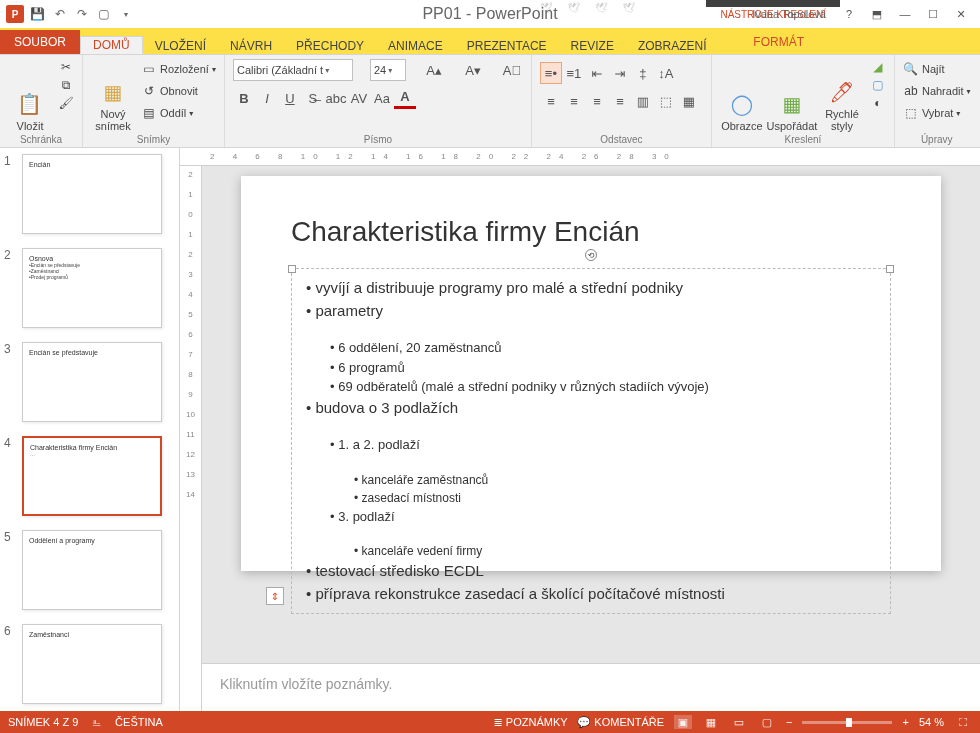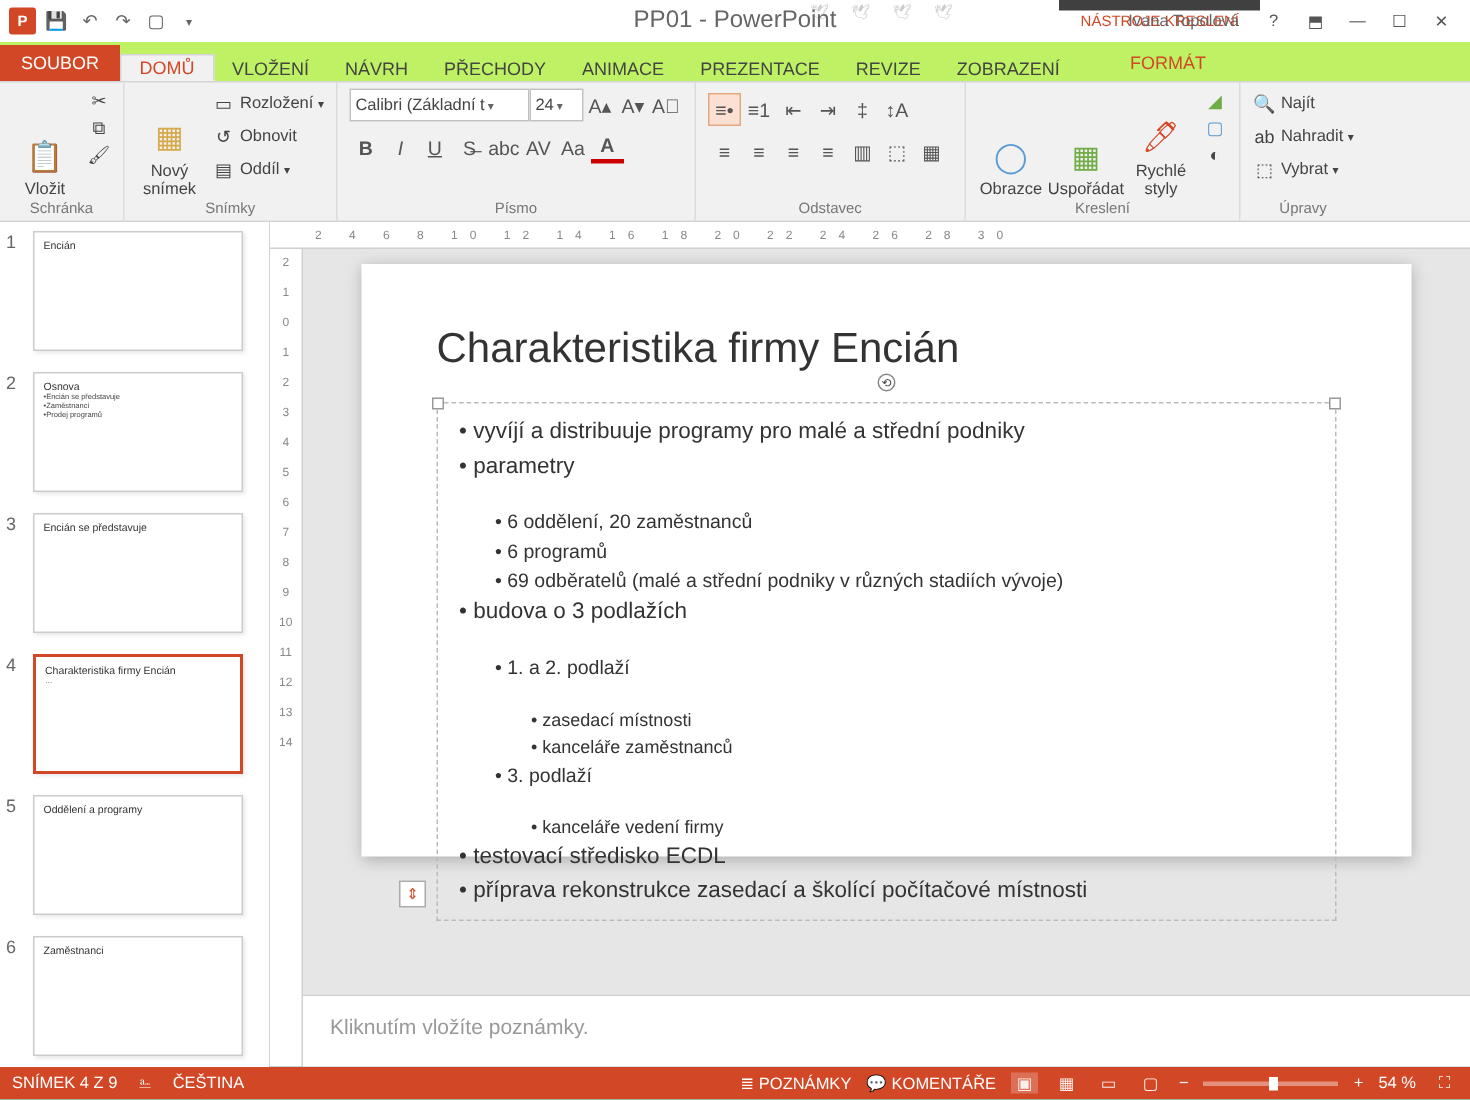--- a/index.html
+++ b/index.html
@@ -10,38 +10,38 @@
 .qat { display: flex; align-items: center; gap: 6px; padding-left: 6px; height: 100%; }
 .qat .icn { width: 16px; height: 16px; display: inline-flex; align-items: center; justify-content: center; font-size: 12px; color: #666; }
 .pp-logo { width: 18px; height: 18px; background: #d24726; color: #fff; font-size: 10px; font-weight: bold; display: flex; align-items: center; justify-content: center; border-radius: 2px; }
 .title-center { position: absolute; left: 50%; transform: translateX(-50%); font-size: 16px; color: #666; }
 .title-right { position: absolute; right: 6px; display: flex; align-items: center; gap: 2px; }
 .title-right .wbtn { width: 26px; height: 20px; display: flex; align-items: center; justify-content: center; font-size: 11px; color: #555; }
 .contextual-tab { position: absolute; right: 140px; top: 0; font-size: 10px; color: #d24726; text-align: center; padding: 2px 14px; border-top: 7px solid #404040; }
 .username { font-size: 11px; color: #666; margin-right: 8px; }
 
 
-.tabsrow { height: 26px; display: flex; align-items: flex-end; background: #bef264; }
+.tabsrow { height: 26px; display: flex; align-items: flex-end; background: #fde047; }
 .filetab { background: #d24726; color: #fff; padding: 5px 14px; font-size: 12px; }
 .rtab { padding: 1px 12px; font-size: 12px; color: #444; cursor: default; }
 .rtab.active { color: #d24726; border: 1px solid #d5d5d5; border-bottom: 1px solid #f1f1f1; background: #f1f1f1; }
 .format-tab { color: #d24726; margin-left: auto; margin-right: 160px; padding: 5px 16px; }
 
 
 .ribbon { height: 94px; background: #f1f1f1; border-top: 1px solid #d5d5d5; border-bottom: 1px solid #d5d5d5; display: flex; }
 .rgroup { border-right: 1px solid #dcdcdc; padding: 4px 8px 2px; display: flex; flex-direction: column; justify-content: space-between; }
 .rgroup-label { font-size: 10px; color: #777; text-align: center; padding-top: 2px; }
 .rgroup-body { display: flex; gap: 6px; flex: 1; }
 .bigbtn { display: flex; flex-direction: column; align-items: center; justify-content: flex-end; gap: 2px; width: 44px; font-size: 11px; color: #444; }
 .bigbtn .bicon { width: 28px; height: 28px; display: flex; align-items: center; justify-content: center; font-size: 20px; }
 .stackbtns { display: flex; flex-direction: column; gap: 2px; font-size: 11px; }
 .stackbtns .row { display: flex; align-items: center; gap: 3px; height: 20px; }
 .smicn { width: 16px; height: 16px; display: inline-flex; align-items: center; justify-content: center; font-size: 12px; }
 
-.font-combo { display: flex; align-items: center; gap: 0; }
+.font-combo { display: flex; align-items: center; gap: 17px; }
 .combo { border: 1px solid #c0c0c0; background: #fff; height: 22px; display: flex; align-items: center; padding: 0 3px; font-size: 11px; }
 .combo .dd { font-size: 8px; color: #666; margin-left: 2px; }
 .btnrow { display: flex; gap: 1px; margin-top: 3px; }
 .tbtn { width: 22px; height: 22px; display: flex; align-items: center; justify-content: center; font-size: 13px; color: #555; }
 .tbtn.active { background: #fbe0d3; border: 1px solid #e5a87c; }
 
 
 .workspace { display: flex; height: 563px; }
 .thumbs { width: 180px; background: #fff; border-right: 1px solid #d5d5d5; overflow-y: auto; padding: 6px 10px 6px 4px; }
 .trow { display: flex; gap: 6px; margin-bottom: 14px; }
@@ -341,22 +341,22 @@
               <div class="autofit">⇕</div>
               <ul id="slide-bullets">
                   <li>vyvíjí a distribuuje programy pro malé a střední podniky</li>
                   <li>parametry<ul>
                       <li>6 oddělení, 20 zaměstnanců</li>
                       <li>6 programů</li>
                       <li>69 odběratelů (malé a střední podniky v různých stadiích vývoje)</li>
                     </ul></li>
                   <li>budova o 3 podlažích<ul>
                       <li>1. a 2. podlaží<ul>
+                          <li>kanceláře zaměstnanců</li>
                           <li>zasedací místnosti</li>
-                          <li>kanceláře zaměstnanců</li>
                         </ul></li>
                       <li>3. podlaží<ul>
                           <li>kanceláře vedení firmy</li>
                         </ul></li>
                     </ul></li>
                   <li>testovací středisko ECDL</li>
                   <li>příprava rekonstrukce zasedací a školící počítačové místnosti</li>
                 </ul>
             </div>
           </div>

